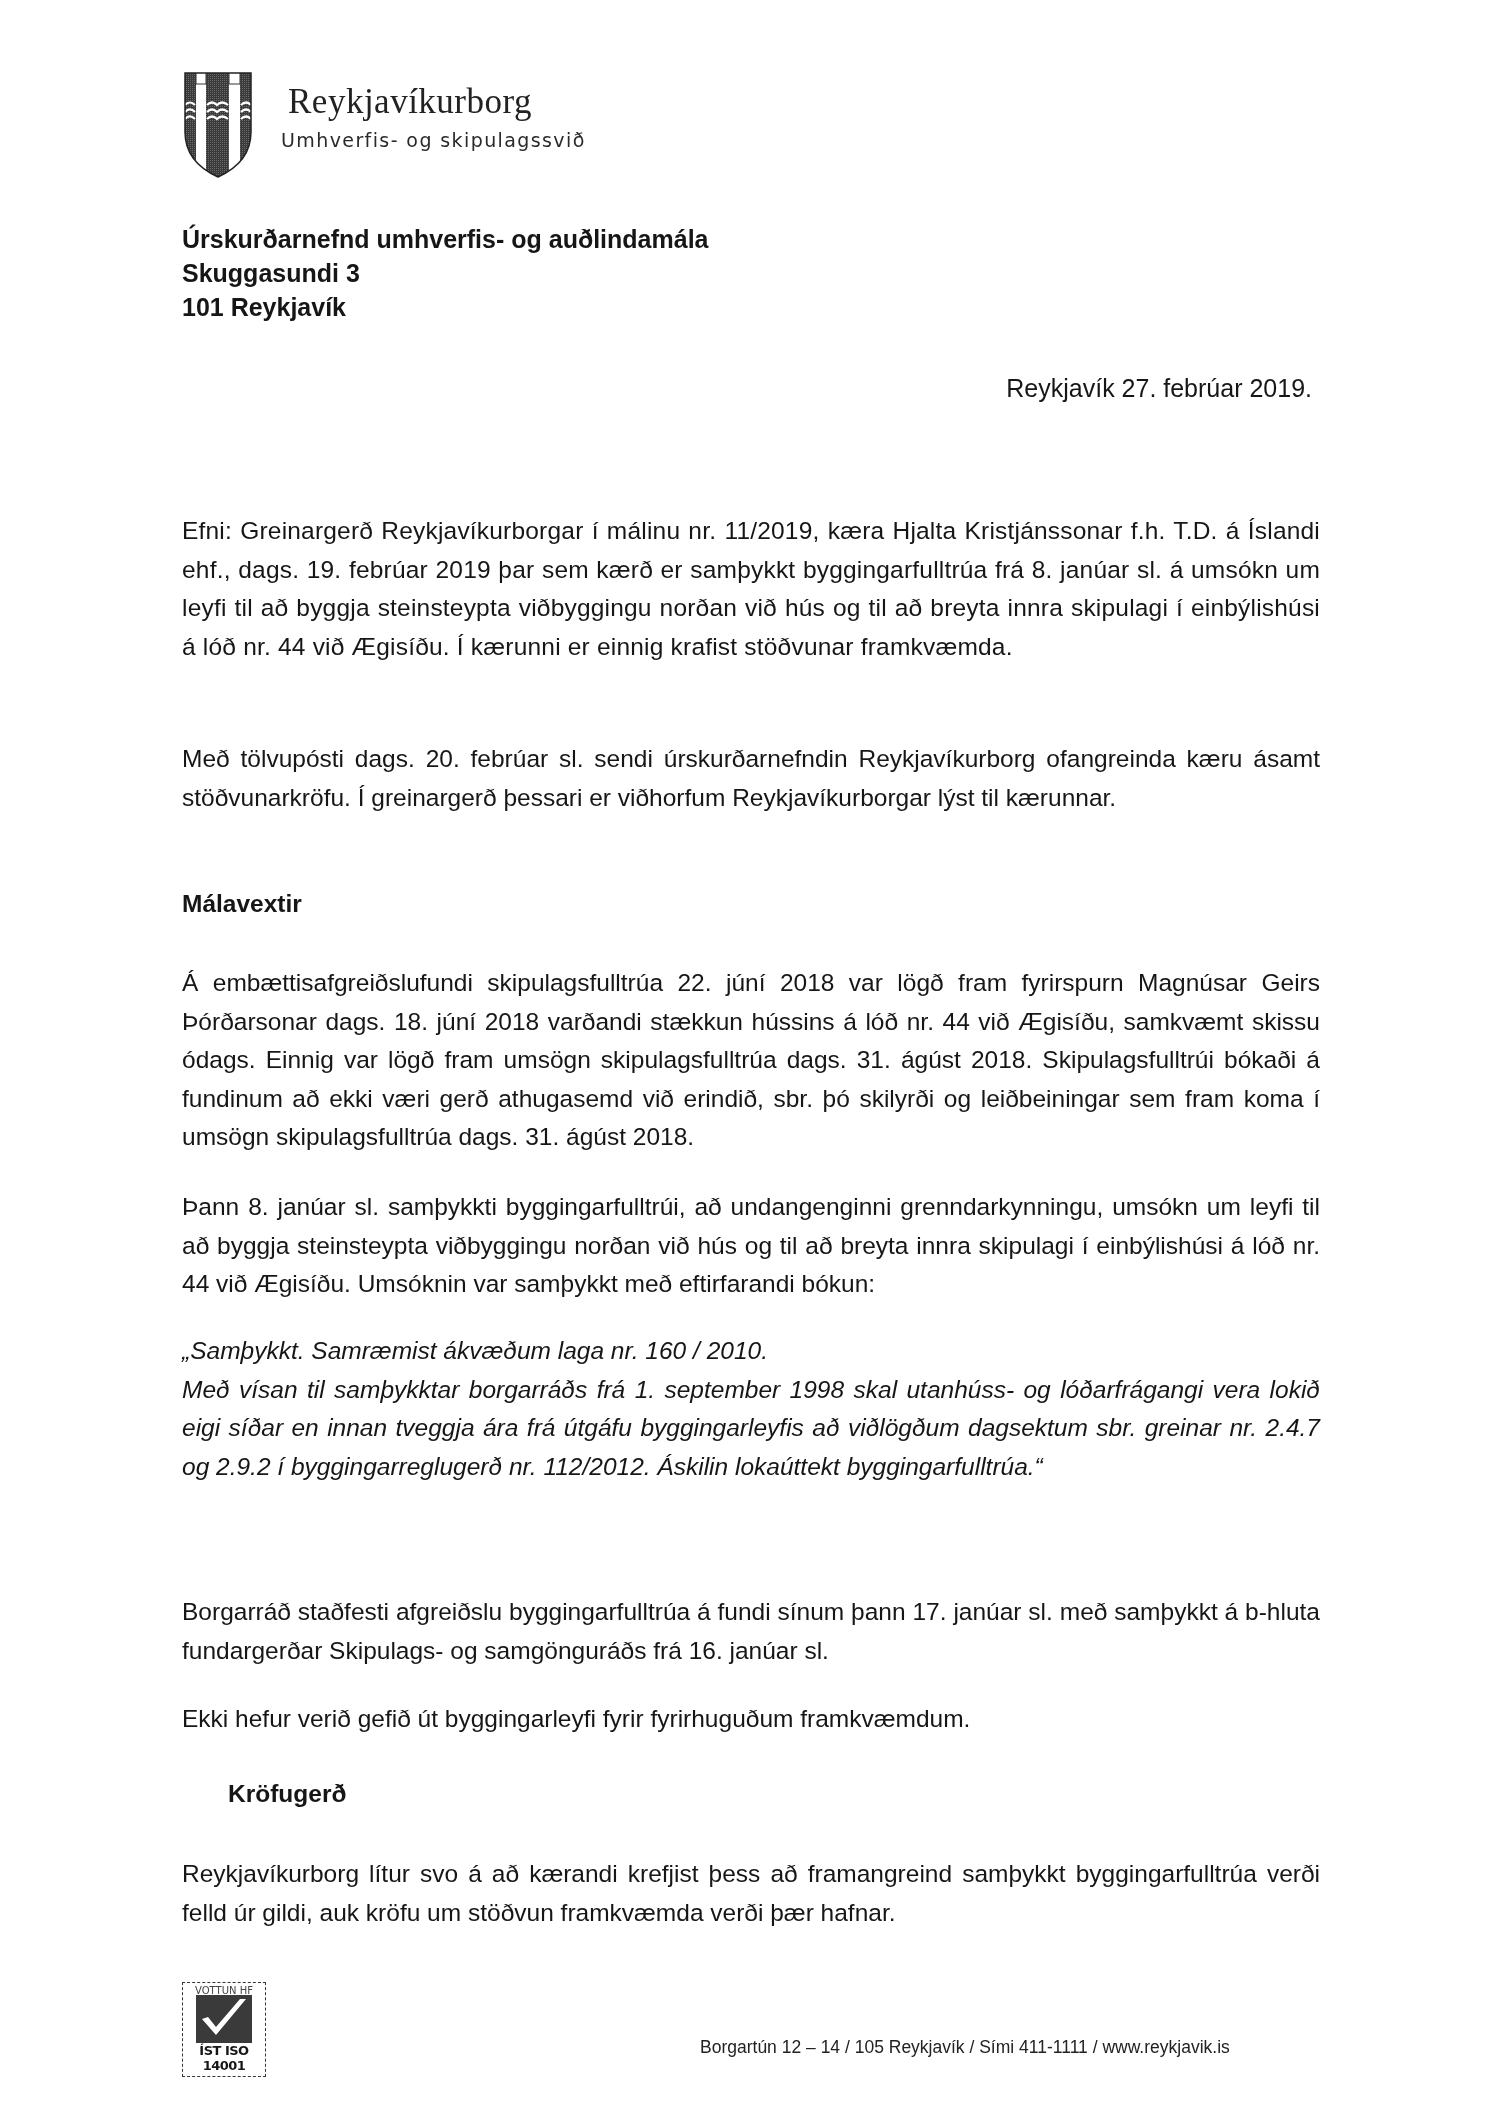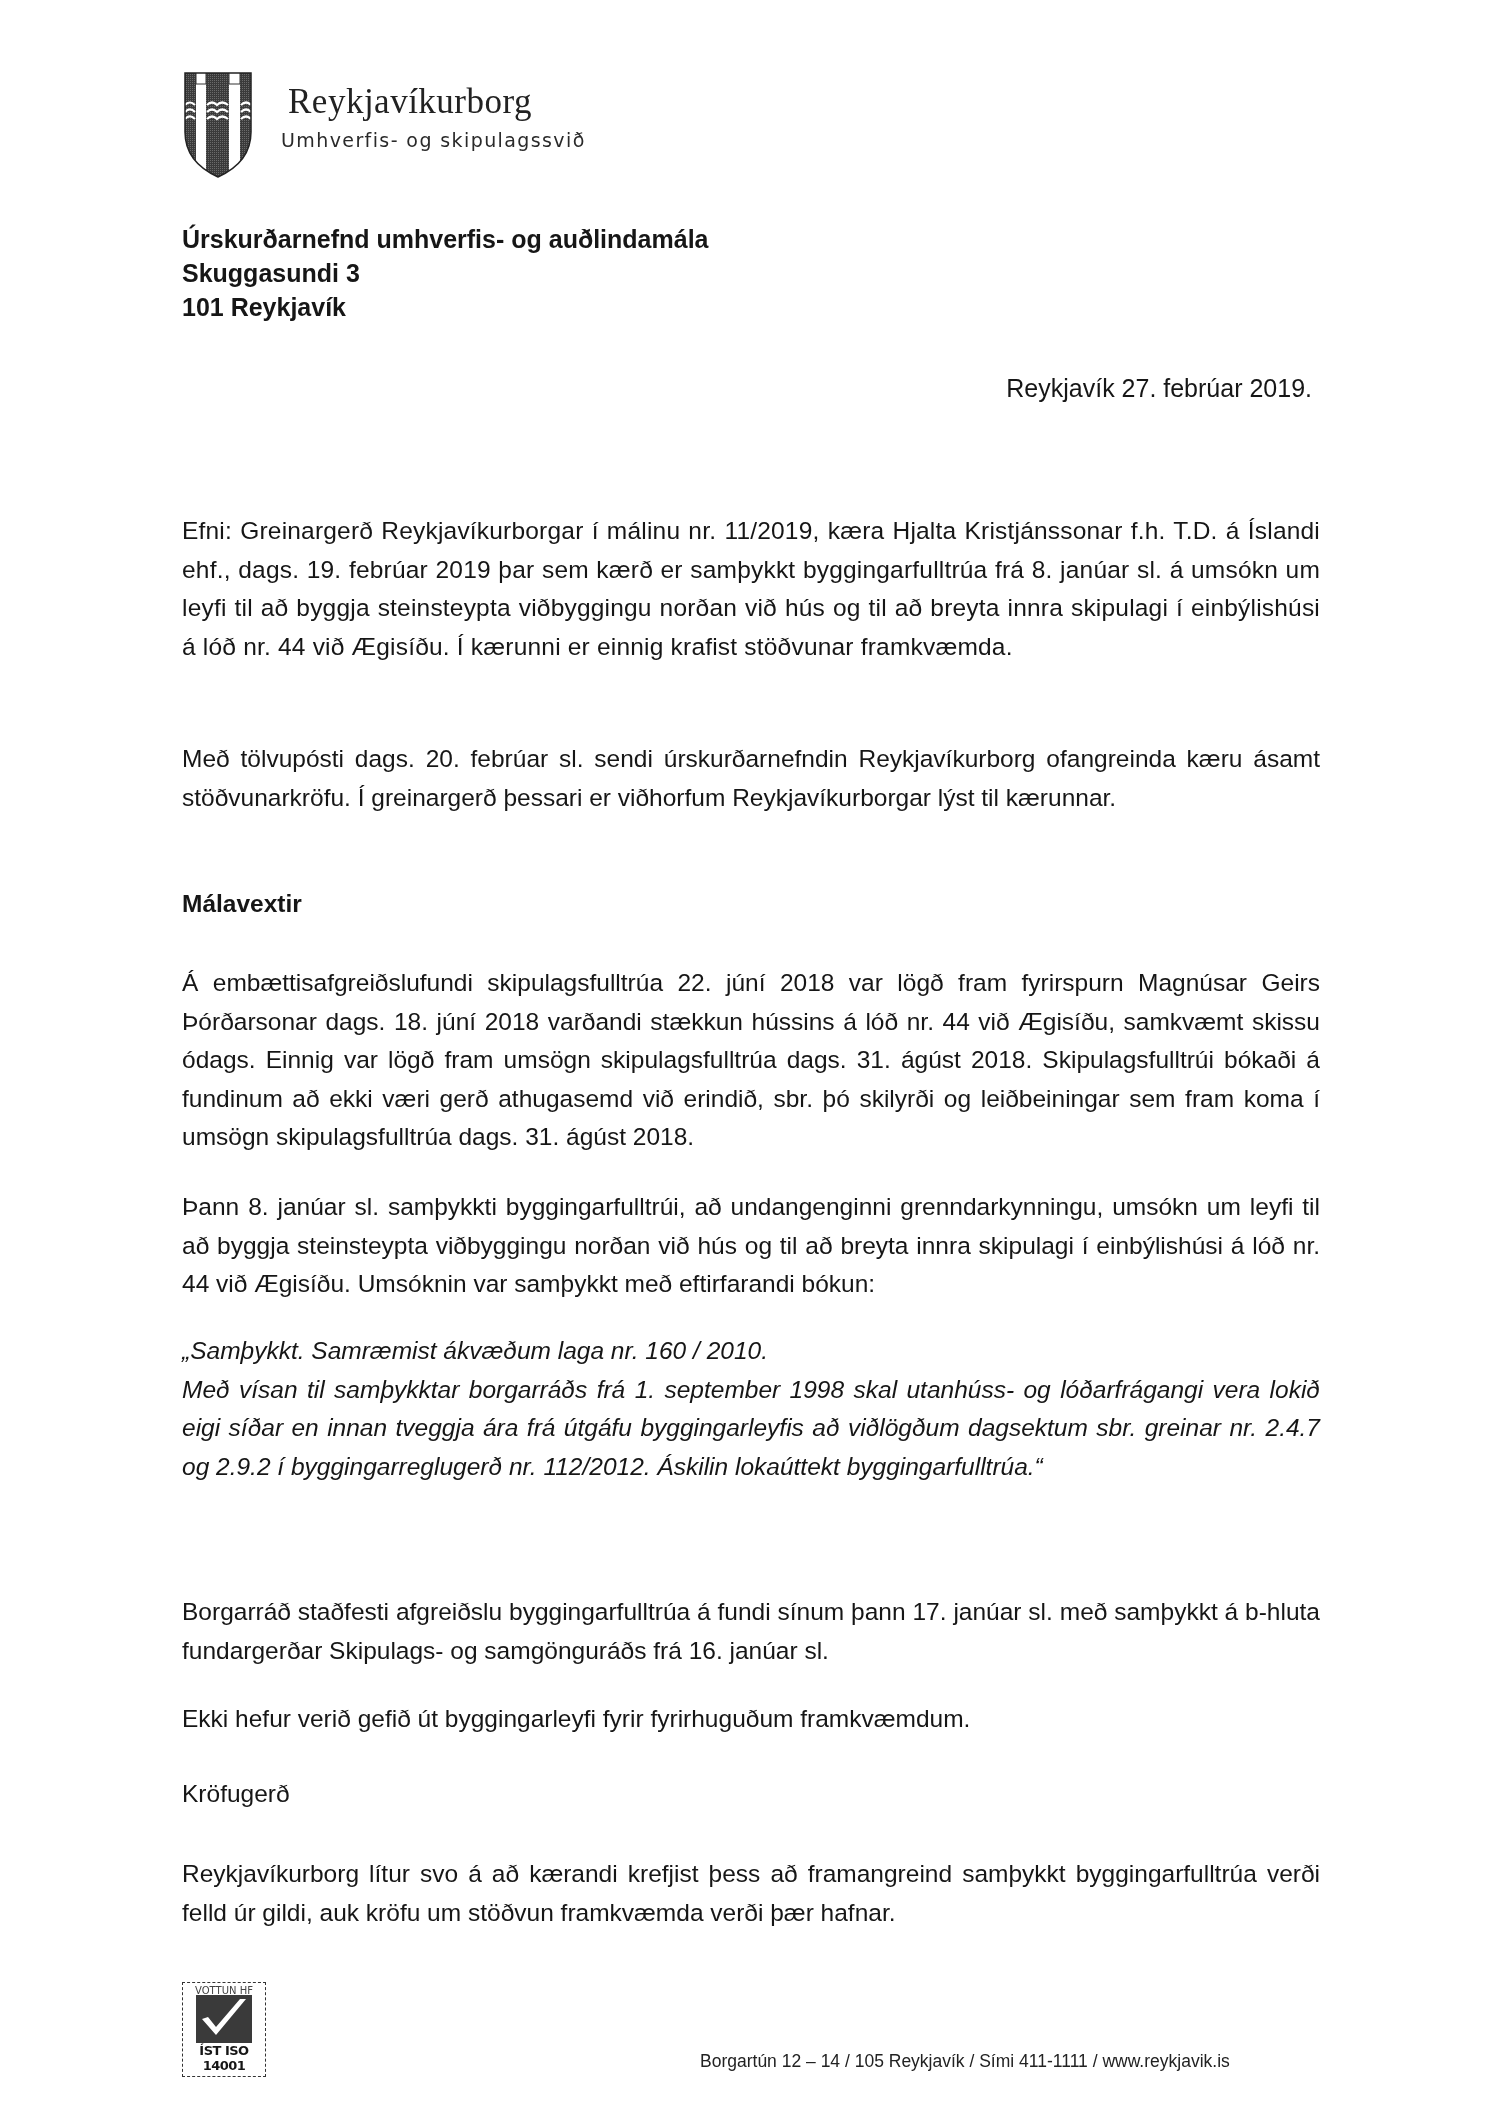--- a/index.html
+++ b/index.html
@@ -24,31 +24,31 @@
   .para.last-left { text-align-last: left; }
 
   #subject { top: 512px; font-weight: normal; font-size: 24.5px; letter-spacing: 0.2px; }
   #intro { top: 740px; font-size: 24.5px; }
   #h-malavextir { top: 885px; font-weight: bold; }
   #p-embaetti { top: 964px; }
   #p-thann { top: 1188px; }
   #quote { top: 1332px; font-style: italic; }
   #p-borgarrad { top: 1593px; }
   #p-ekki { top: 1700px; }
-  #h-krofugerd { top: 1775px; font-weight: normal; }
+  #h-krofugerd { top: 1775px; font-weight: bold; margin-left: 46px; }
   #p-krofu { top: 1855px; }
 
   .para .ln { display: block; }
 
   
   #iso-badge { left: 182px; top: 1982px; width: 84px; height: 95px; border: 1.5px dashed #333; box-sizing: border-box; background: #fff; }
   #iso-badge .top { position: absolute; left: 0; right: 0; top: 2px; text-align: center; font-size: 10px; color: #444; font-family: "DejaVu Sans", sans-serif; }
   #iso-badge .mark { position: absolute; left: 13px; top: 12px; width: 56px; height: 48px; background: #3a3a3a; }
   #iso-badge .label { position: absolute; left: 0; right: 0; bottom: 3px; text-align: center; font-size: 13px; font-weight: bold; font-family: "DejaVu Sans", sans-serif; letter-spacing: -0.5px; }
-  #footer-address { left: 700px; top: 2037px; font-size: 17.5px; white-space: nowrap; color: #222; margin-top: 14px; }
+  #footer-address { left: 700px; top: 2037px; font-size: 17.5px; white-space: nowrap; color: #222; }
 </style>
 </head>
 <body>
 
 <div id="shield" class="abs">
   <svg width="68" height="106" viewBox="0 0 68 106">
     <defs>
       <pattern id="dots" width="2" height="2" patternUnits="userSpaceOnUse">
         <rect width="2" height="2" fill="#3a3a3a"></rect>
         <rect width="1" height="1" fill="#6a6a6a"></rect>

